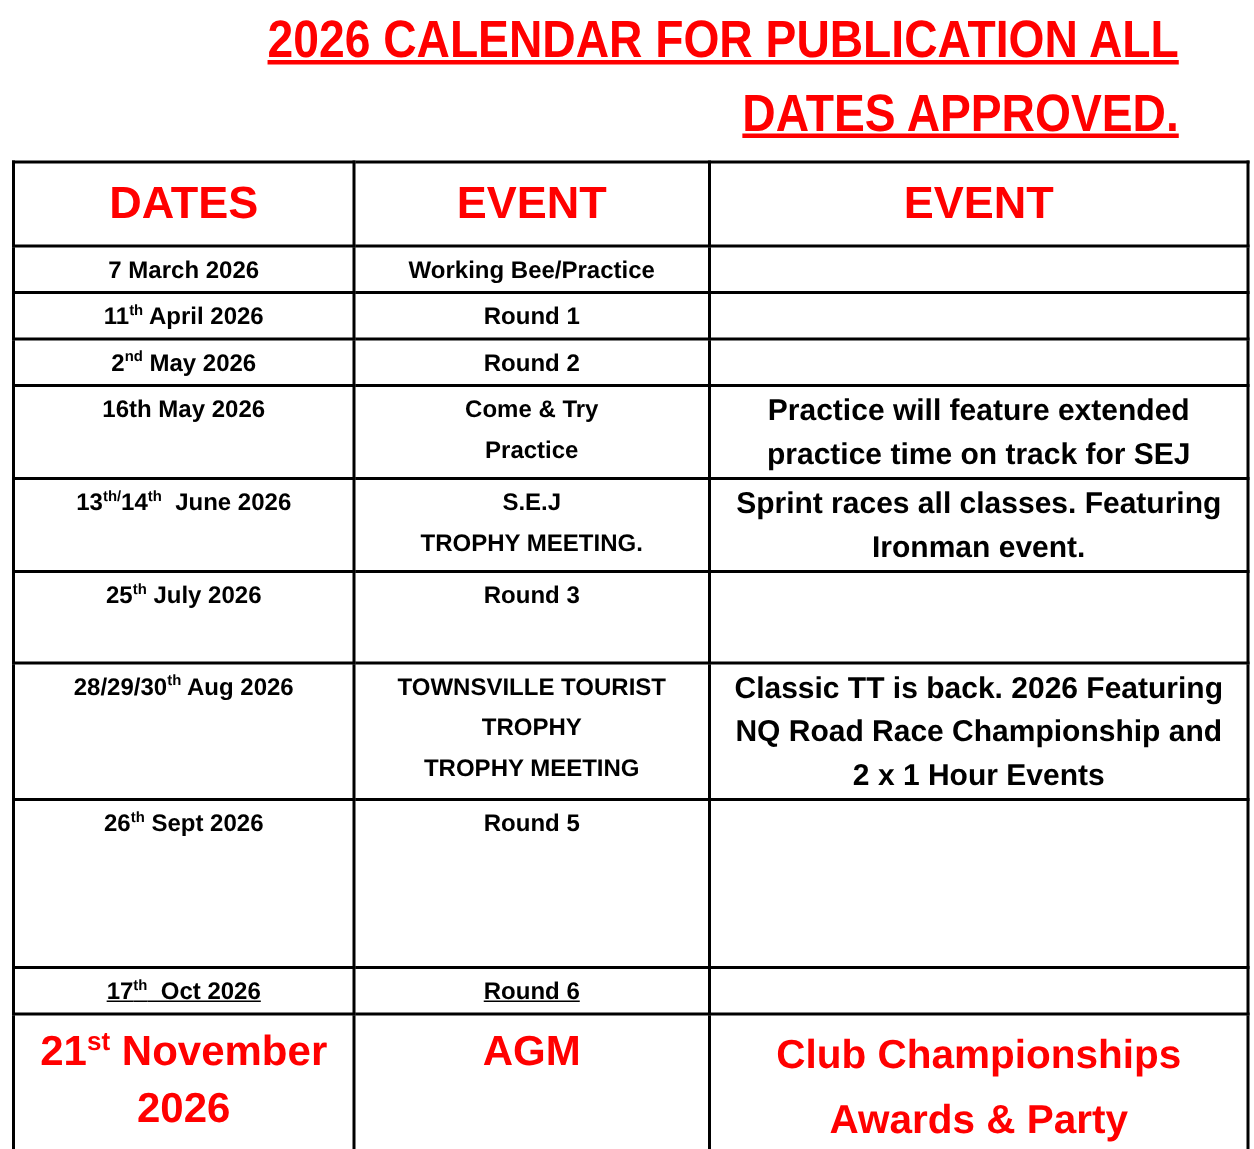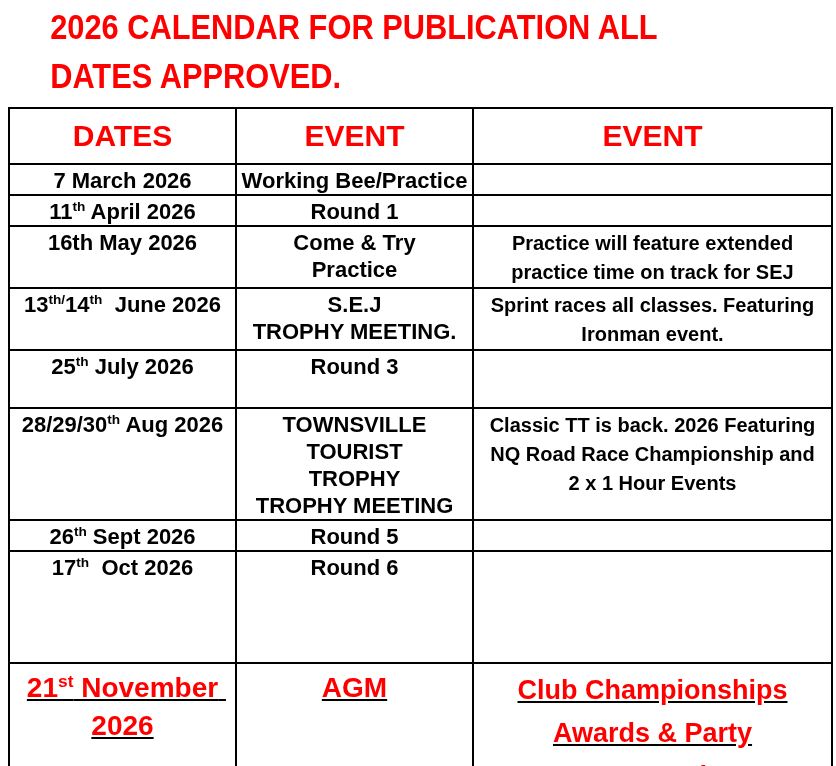--- a/index.html
+++ b/index.html
@@ -11,25 +11,26 @@
     padding:0;
     background:#ffffff;
     width:836px;
     height:766px;
     overflow:hidden;
     font-family:"Liberation Sans", sans-serif;
     font-weight:bold;
   }
   .page{width:836px;height:766px;}
   .title{
-    text-align:left;
+    text-align:right;
     color:var(--accent);
     font-size:35px;
     line-height:49px;
     margin-top:2px;
+    text-decoration:underline;
   }
   .title .title-line{
     transform:scaleX(0.88);
     transform-origin:center;
     white-space:nowrap;
   }
   table.calendar{
     border-collapse:collapse;
     table-layout:fixed;
     width:823px;
@@ -49,21 +50,21 @@
   }
   thead th{
     vertical-align:middle;
     color:var(--accent);
     font-size:30px;
     padding:10px;
   }
   thead tr{height:46px;}
   td{
     color:var(--ink);
-    font-size:22px;
+    font-size:16px;
     line-height:27px;
   }
   td.note{
     font-size:20px;
     line-height:29px;
     border-radius:31px;
   }
   sup{
     font-size:62%;
     line-height:0;
@@ -113,20 +114,25 @@
           <td class="date"><span>7 March 2026</span></td>
           <td class="event"><div>Working Bee/Practice</div></td>
           <td class="note"></td>
         </tr>
         <tr>
           <td class="date"><span>11</span><sup>th</sup><span> April 2026</span></td>
           <td class="event"><div>Round 1</div></td>
           <td class="note"></td>
         </tr>
         <tr>
+          <td class="date"><span>2</span><sup>nd</sup><span> May 2026</span></td>
+          <td class="event"><div>Round 2</div></td>
+          <td class="note"></td>
+        </tr>
+        <tr>
           <td class="date"><span>16th May 2026</span></td>
           <td class="event"><div>Come &amp; Try</div><div>Practice</div></td>
           <td class="note"><div>Practice will feature extended</div><div>practice time on track for SEJ</div></td>
         </tr>
         <tr>
           <td class="date"><span>13</span><sup>th/</sup><span>14</span><sup>th</sup><span>  June 2026</span></td>
           <td class="event"><div>S.E.J</div><div>TROPHY MEETING.</div></td>
           <td class="note"><div>Sprint races all classes. Featuring</div><div>Ironman event.</div></td>
         </tr>
         <tr>

